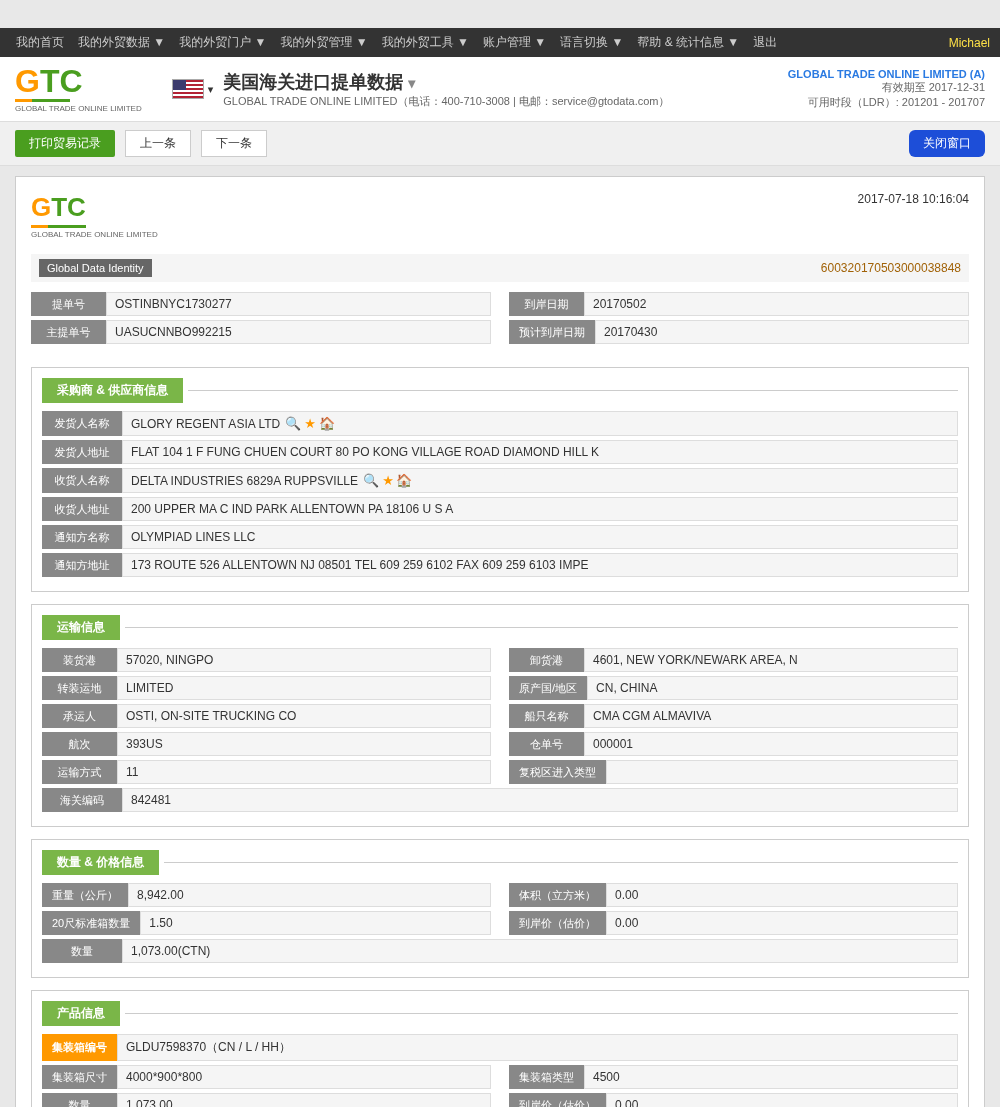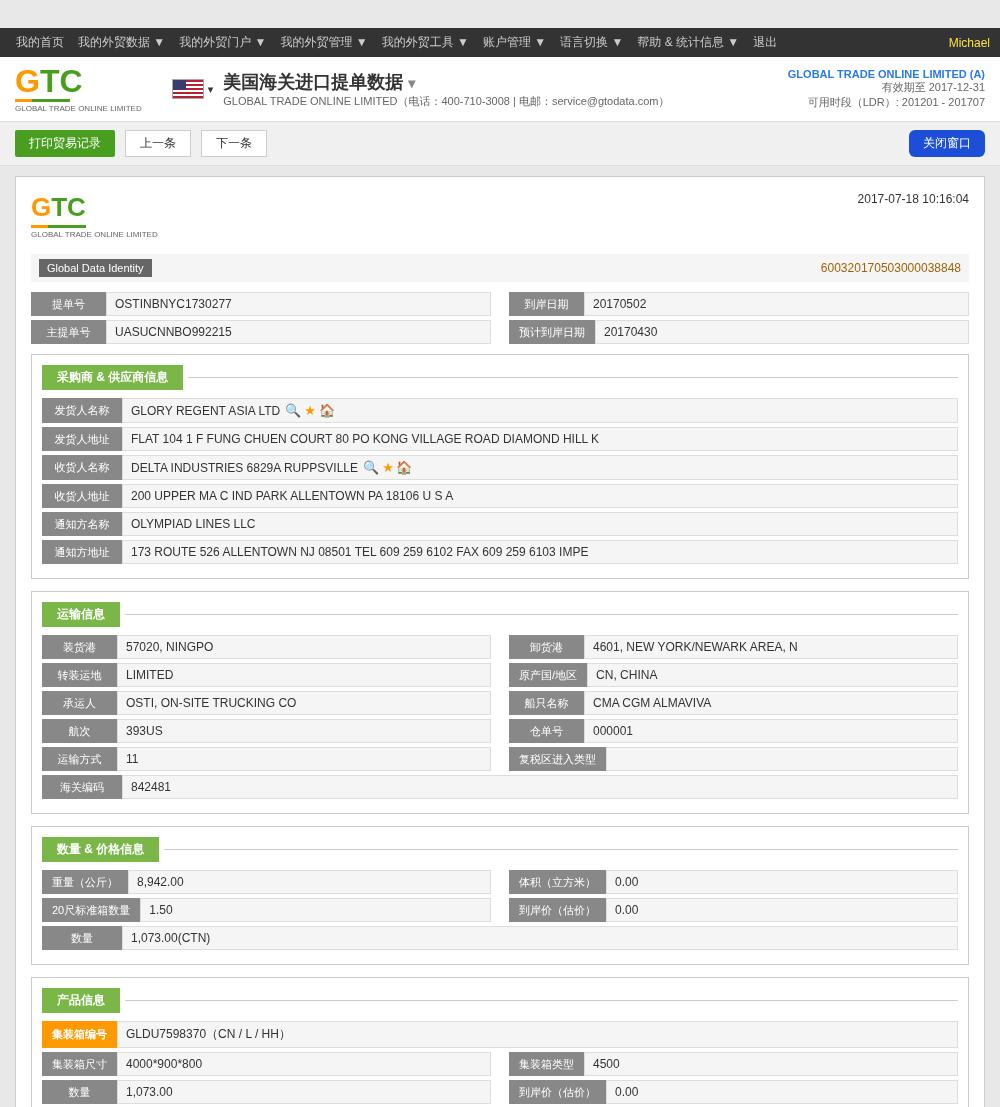--- a/index.html
+++ b/index.html
@@ -115,21 +115,21 @@
       background: #666;
       color: #fff;
       padding: 3px 8px;
       font-size: 11px;
       margin-right: 8px;
       white-space: nowrap;
     }
     .identity-value { font-size: 12px; color: #a16207; }
 
     
-    .form-rows { margin-bottom: 10px; }
+    .form-rows { margin-bottom: 23px; }
     .form-row {
       display: flex;
       align-items: stretch;
       margin-bottom: 4px;
     }
     .form-label {
       background: #888;
       color: #fff;
       padding: 4px 10px;
       font-size: 11px;

